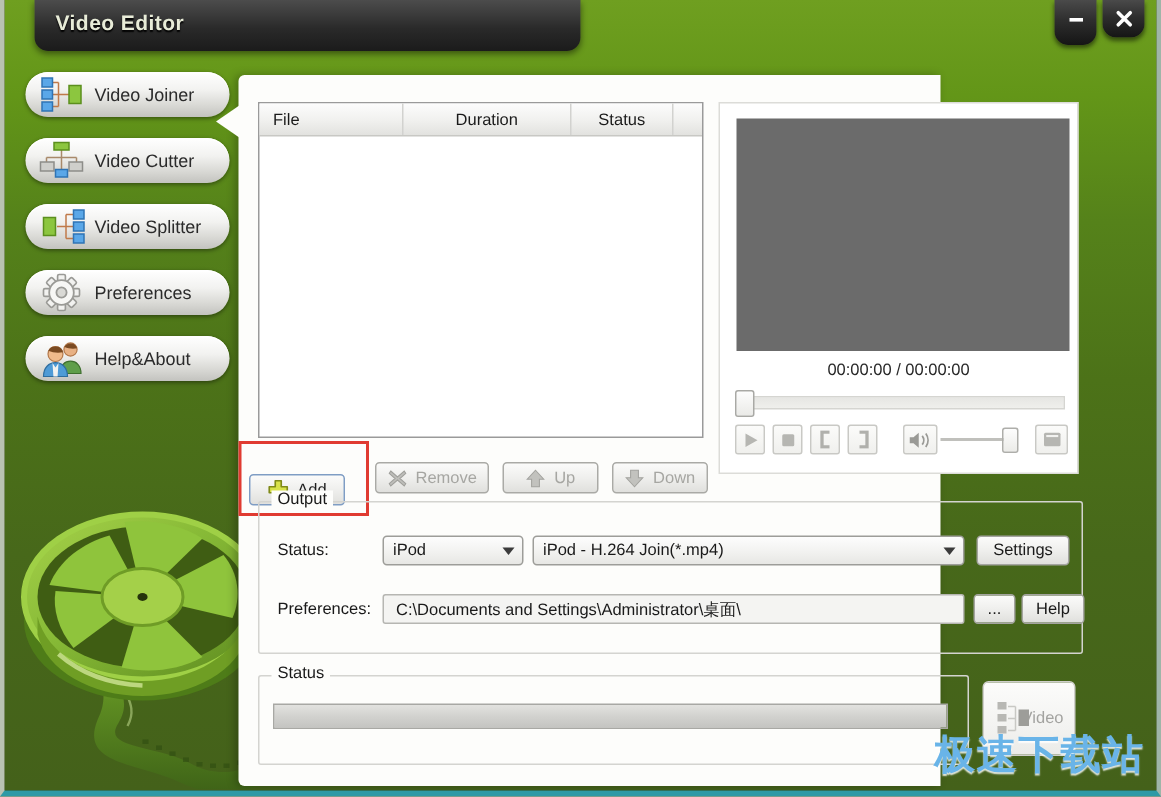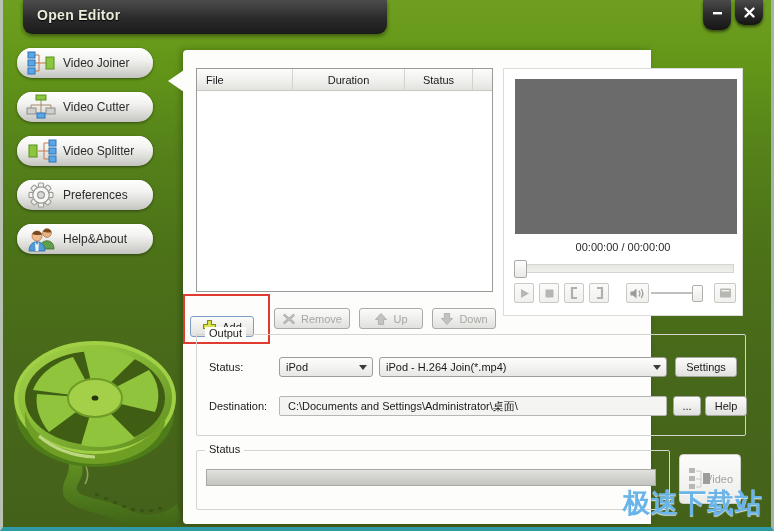--- a/index.html
+++ b/index.html
@@ -49,21 +49,21 @@
     display:flex;align-items:center;cursor:pointer;
   }
   .navbtn .nlabel{
     font-size:12px;color:#2b2b2b;margin-left:46px;white-space:nowrap;
   }
   .navicon{position:absolute;left:7px;top:2px;width:36px;height:26px;}
   
   #reel{position:absolute;left:6px;top:286px;width:176px;height:240px;}
   
   #panel{
-    position:absolute;left:180px;top:50px;width:468px;height:474px;
+    position:absolute;left:156px;top:50px;width:468px;height:474px;
     background:#fdfdfb;
     border-top-left-radius:4px;border-bottom-left-radius:4px;
     box-shadow:-2px 0 6px rgba(0,0,0,.25);
   }
   #notch{
     position:absolute;left:-15px;top:20px;width:0;height:0;
     border-top:11px solid transparent;border-bottom:11px solid transparent;
     border-right:16px solid #fdfdfb;
   }
   
@@ -184,21 +184,21 @@
     text-shadow:0 1px 1px rgba(255,255,255,.85);
     letter-spacing:1px;pointer-events:none;
   }
 </style>
 </head>
 <body>
 
 <div id="app">
 
   <div id="titlebar">
-    <div class="ttl">Open Editor</div>
+    <div class="ttl">Video Editor</div>
   </div>
 
   <div id="wincontrols">
     <div class="winbtn min">
       <svg width="11" height="11" viewBox="0 0 11 11">
         <rect x="1" y="5" width="9" height="2.4" fill="#ffffff"></rect>
       </svg>
     </div>
     <div class="winbtn">
       <svg width="13" height="13" viewBox="0 0 13 13">
@@ -423,21 +423,21 @@
         <span class="arrow"></span>
       </div>
       <div class="combo" style="left:182px;top:22px;width:288px;">
         <span>iPod - H.264 Join(*.mp4)</span>
         <span class="arrow"></span>
       </div>
       <div class="sbtn" style="left:478px;top:22px;width:62px;">
         <span>Settings</span>
       </div>
 
-      <div class="flabel" style="left:12px;top:65px;">Destination:</div>
+      <div class="flabel" style="left:12px;top:65px;">Preferences:</div>
       <div class="txtfield" style="left:82px;top:61px;width:388px;">
         <span>C:\Documents and Settings\Administrator\桌面\</span>
       </div>
       <div class="sbtn" style="left:476px;top:61px;width:28px;">
         <span>...</span>
       </div>
       <div class="sbtn" style="left:508px;top:61px;width:42px;">
         <span>Help</span>
       </div>
     </div>

